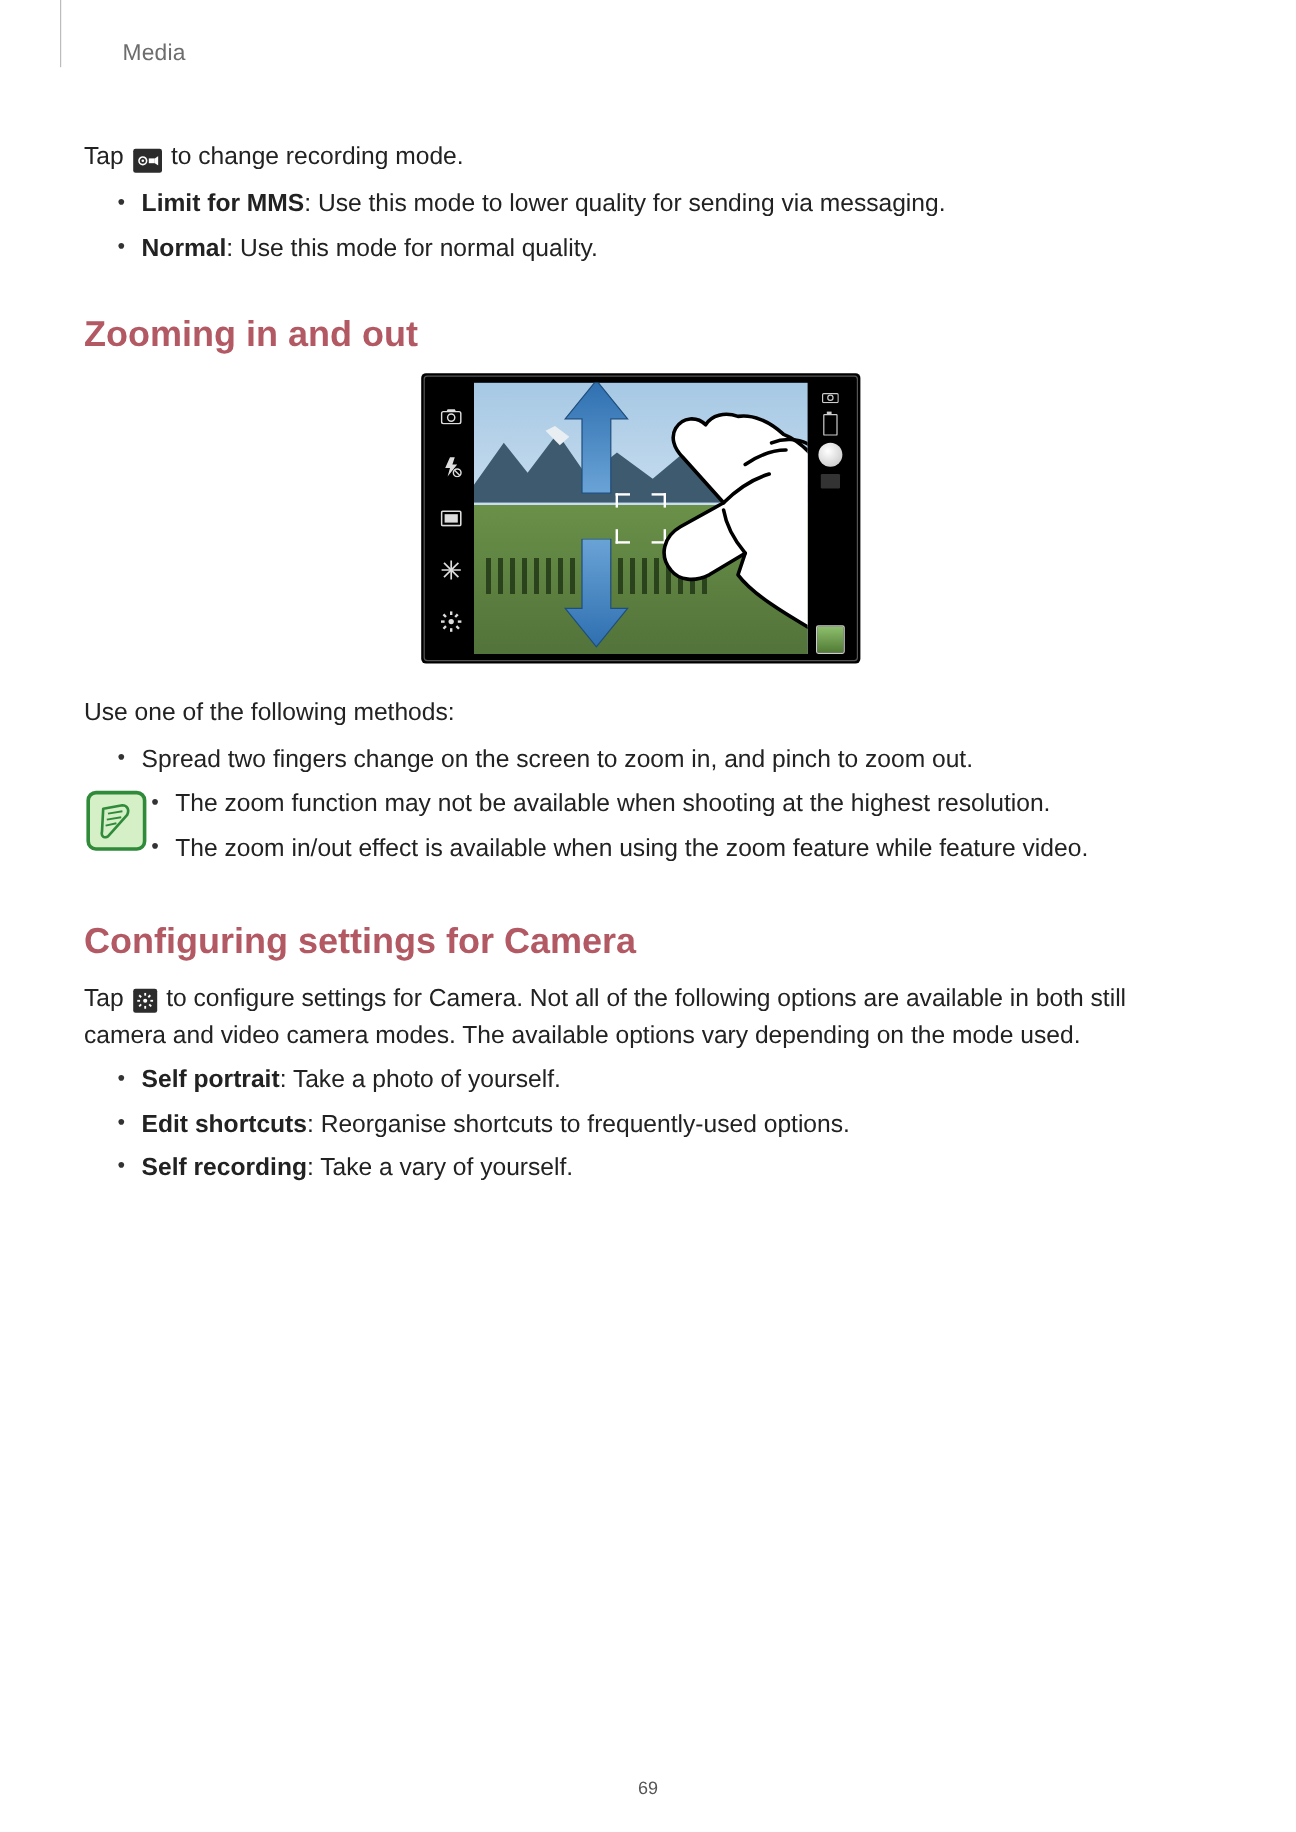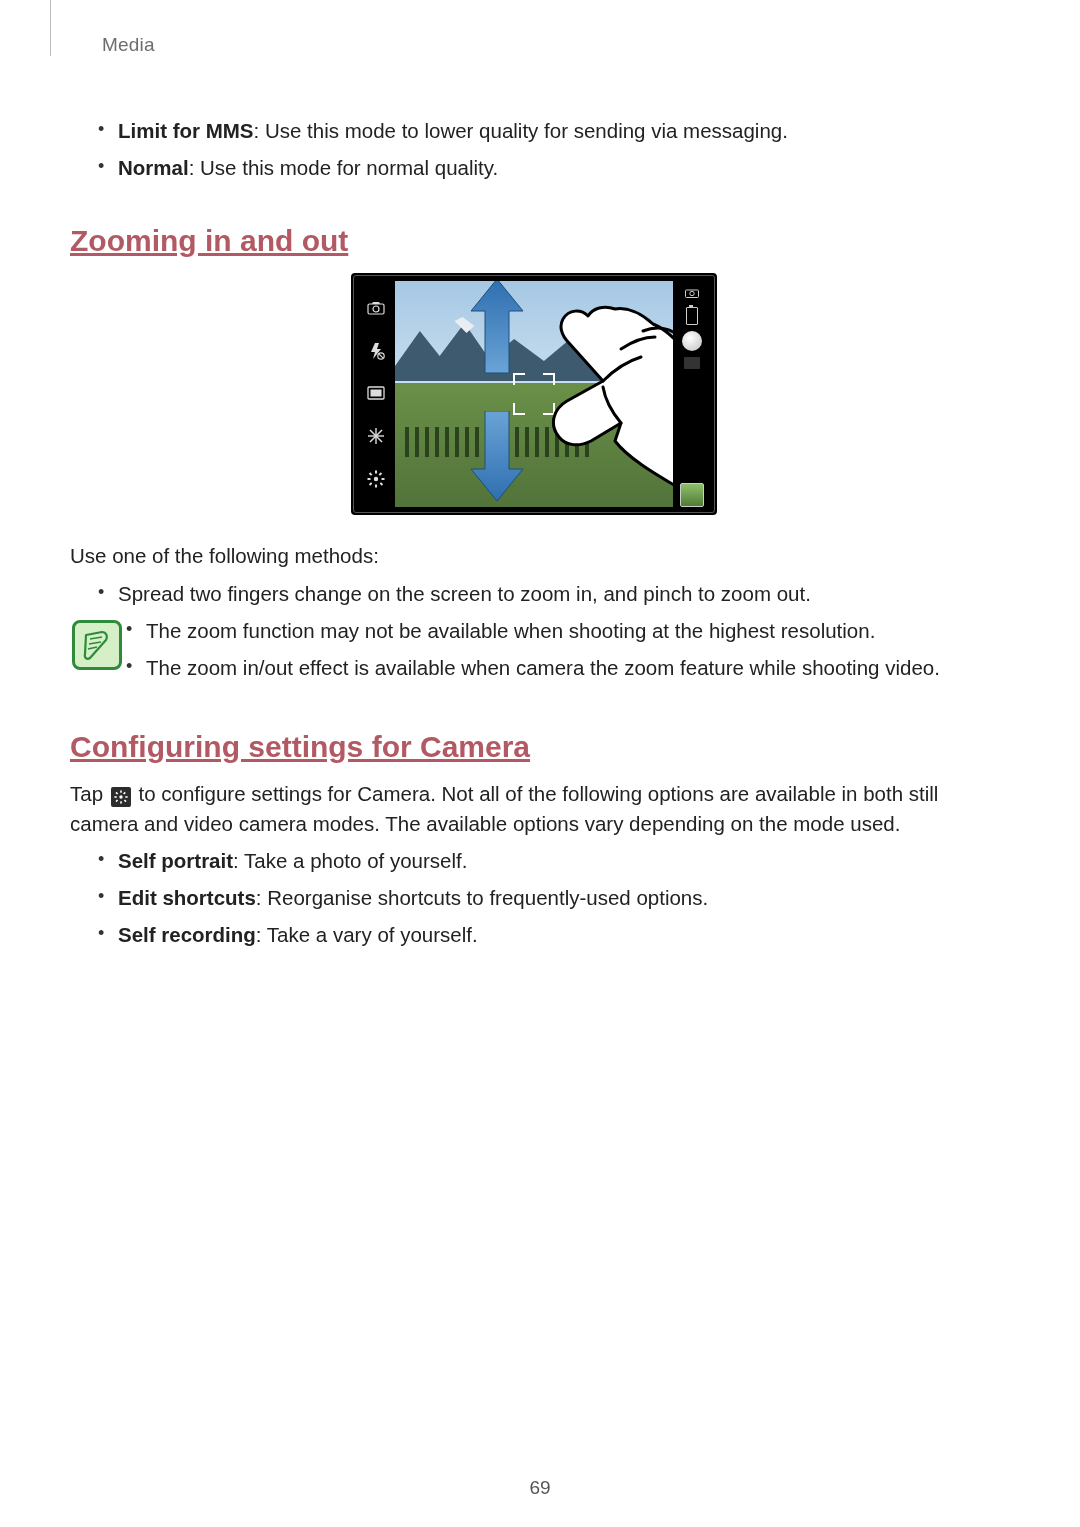--- a/index.html
+++ b/index.html
@@ -63,21 +63,20 @@
     color: #333;
     font-size: 18px;
     line-height: 1.45;
   }
   .strong { font-weight: 700; }
   h2.section {
     color: var(--accent);
     font-weight: 600;
     font-size: 30px;
     margin: 34px 0 10px 0;
-    text-decoration: underline;
   }
   .icon-inline {
     display: inline-flex;
     width: 24px;
     height: 20px;
     vertical-align: -3px;
     margin: 0 2px;
     background: #2c2c2c;
     border-radius: 2px;
     align-items: center;
@@ -233,33 +232,45 @@
     margin: 0;
     flex: 1;
   }
   .note-row ul.bullets > li { padding-left: 20px; }
   .settings-para { margin-top: 2px; margin-bottom: 6px; }
   .page-num {
     position: absolute;
     bottom: 28px;
     left: 50%;
     transform: translateX(-50%);
-    font-size: 19px;
+    font-size: 15px;
     color: #555;
     margin-top: 46px;
   }
 </style>
 </head>
 <body>
 
 <div class="page">
   <div class="vrule"></div>
   <div class="hdr">Media</div>
 
   <div class="body-area">
+    <p>
+      <span>Tap </span>
+      <span class="icon-inline">
+        <svg width="18" height="12" viewBox="0 0 18 12">
+          <circle cx="5" cy="6" r="3.2" fill="none" stroke="#fff" stroke-width="1.3"></circle>
+          <circle cx="5" cy="6" r="1.1" fill="#fff"></circle>
+          <rect x="10" y="4" width="5" height="4" fill="#fff"></rect>
+          <polygon points="15,4 18,2 18,10 15,8" fill="#fff"></polygon>
+        </svg>
+      </span>
+      <span> to change recording mode.</span>
+    </p>
 
     <ul class="bullets">
       <li>
         <span class="strong">Limit for MMS</span><span>: Use this mode to lower quality for sending via messaging.</span>
       </li>
       <li>
         <span class="strong">Normal</span><span>: Use this mode for normal quality.</span>
       </li>
     </ul>
 
@@ -404,21 +415,21 @@
       <div class="note-icon">
         <svg width="30" height="30" viewBox="0 0 30 30">
           <path d="M4 5 L20 2 C24 2 26 6 24 10 L8 28 C5 30 2 28 3 24 Z" fill="none" stroke="#2f8a3a" stroke-width="2.2" stroke-linejoin="round"></path>
           <line x1="8" y1="9" x2="20" y2="7" stroke="#2f8a3a" stroke-width="1.6"></line>
           <line x1="7" y1="14" x2="19" y2="12" stroke="#2f8a3a" stroke-width="1.6"></line>
           <line x1="6" y1="19" x2="15" y2="17" stroke="#2f8a3a" stroke-width="1.6"></line>
         </svg>
       </div>
       <ul class="bullets">
         <li><span>The zoom function may not be available when shooting at the highest resolution.</span></li>
-        <li><span>The zoom in/out effect is available when camera the zoom feature while shooting video.</span></li>
+        <li><span>The zoom in/out effect is available when using the zoom feature while feature video.</span></li>
       </ul>
     </div>
 
     <h2 class="section">Configuring settings for Camera</h2>
 
     <p class="settings-para">
       <span>Tap </span>
       <span class="icon-inline" style="width:20px;height:20px;">
         <svg width="14" height="14" viewBox="0 0 18 18">
             <circle cx="9" cy="9" r="2.2" fill="#fff"></circle>

